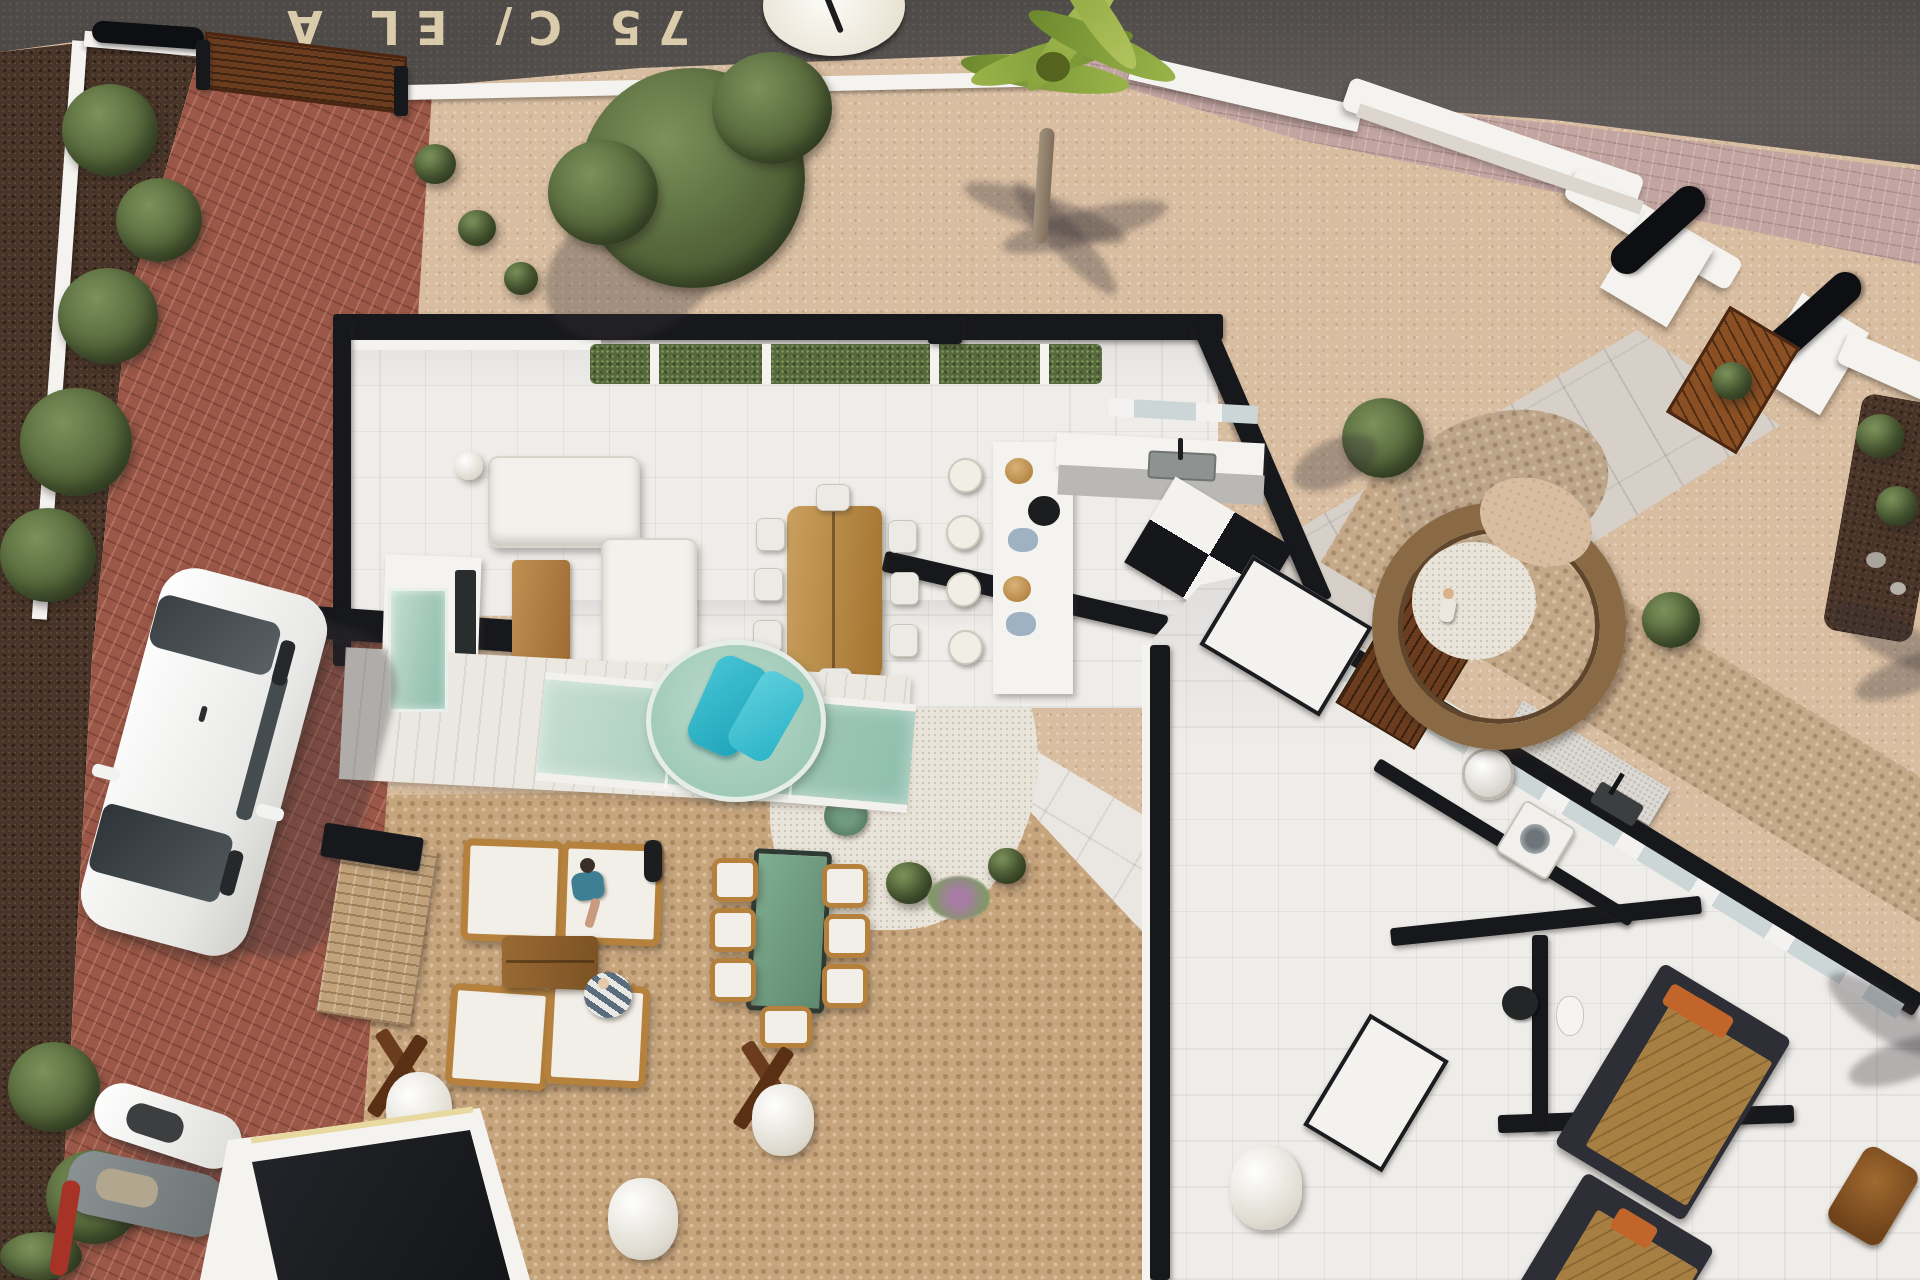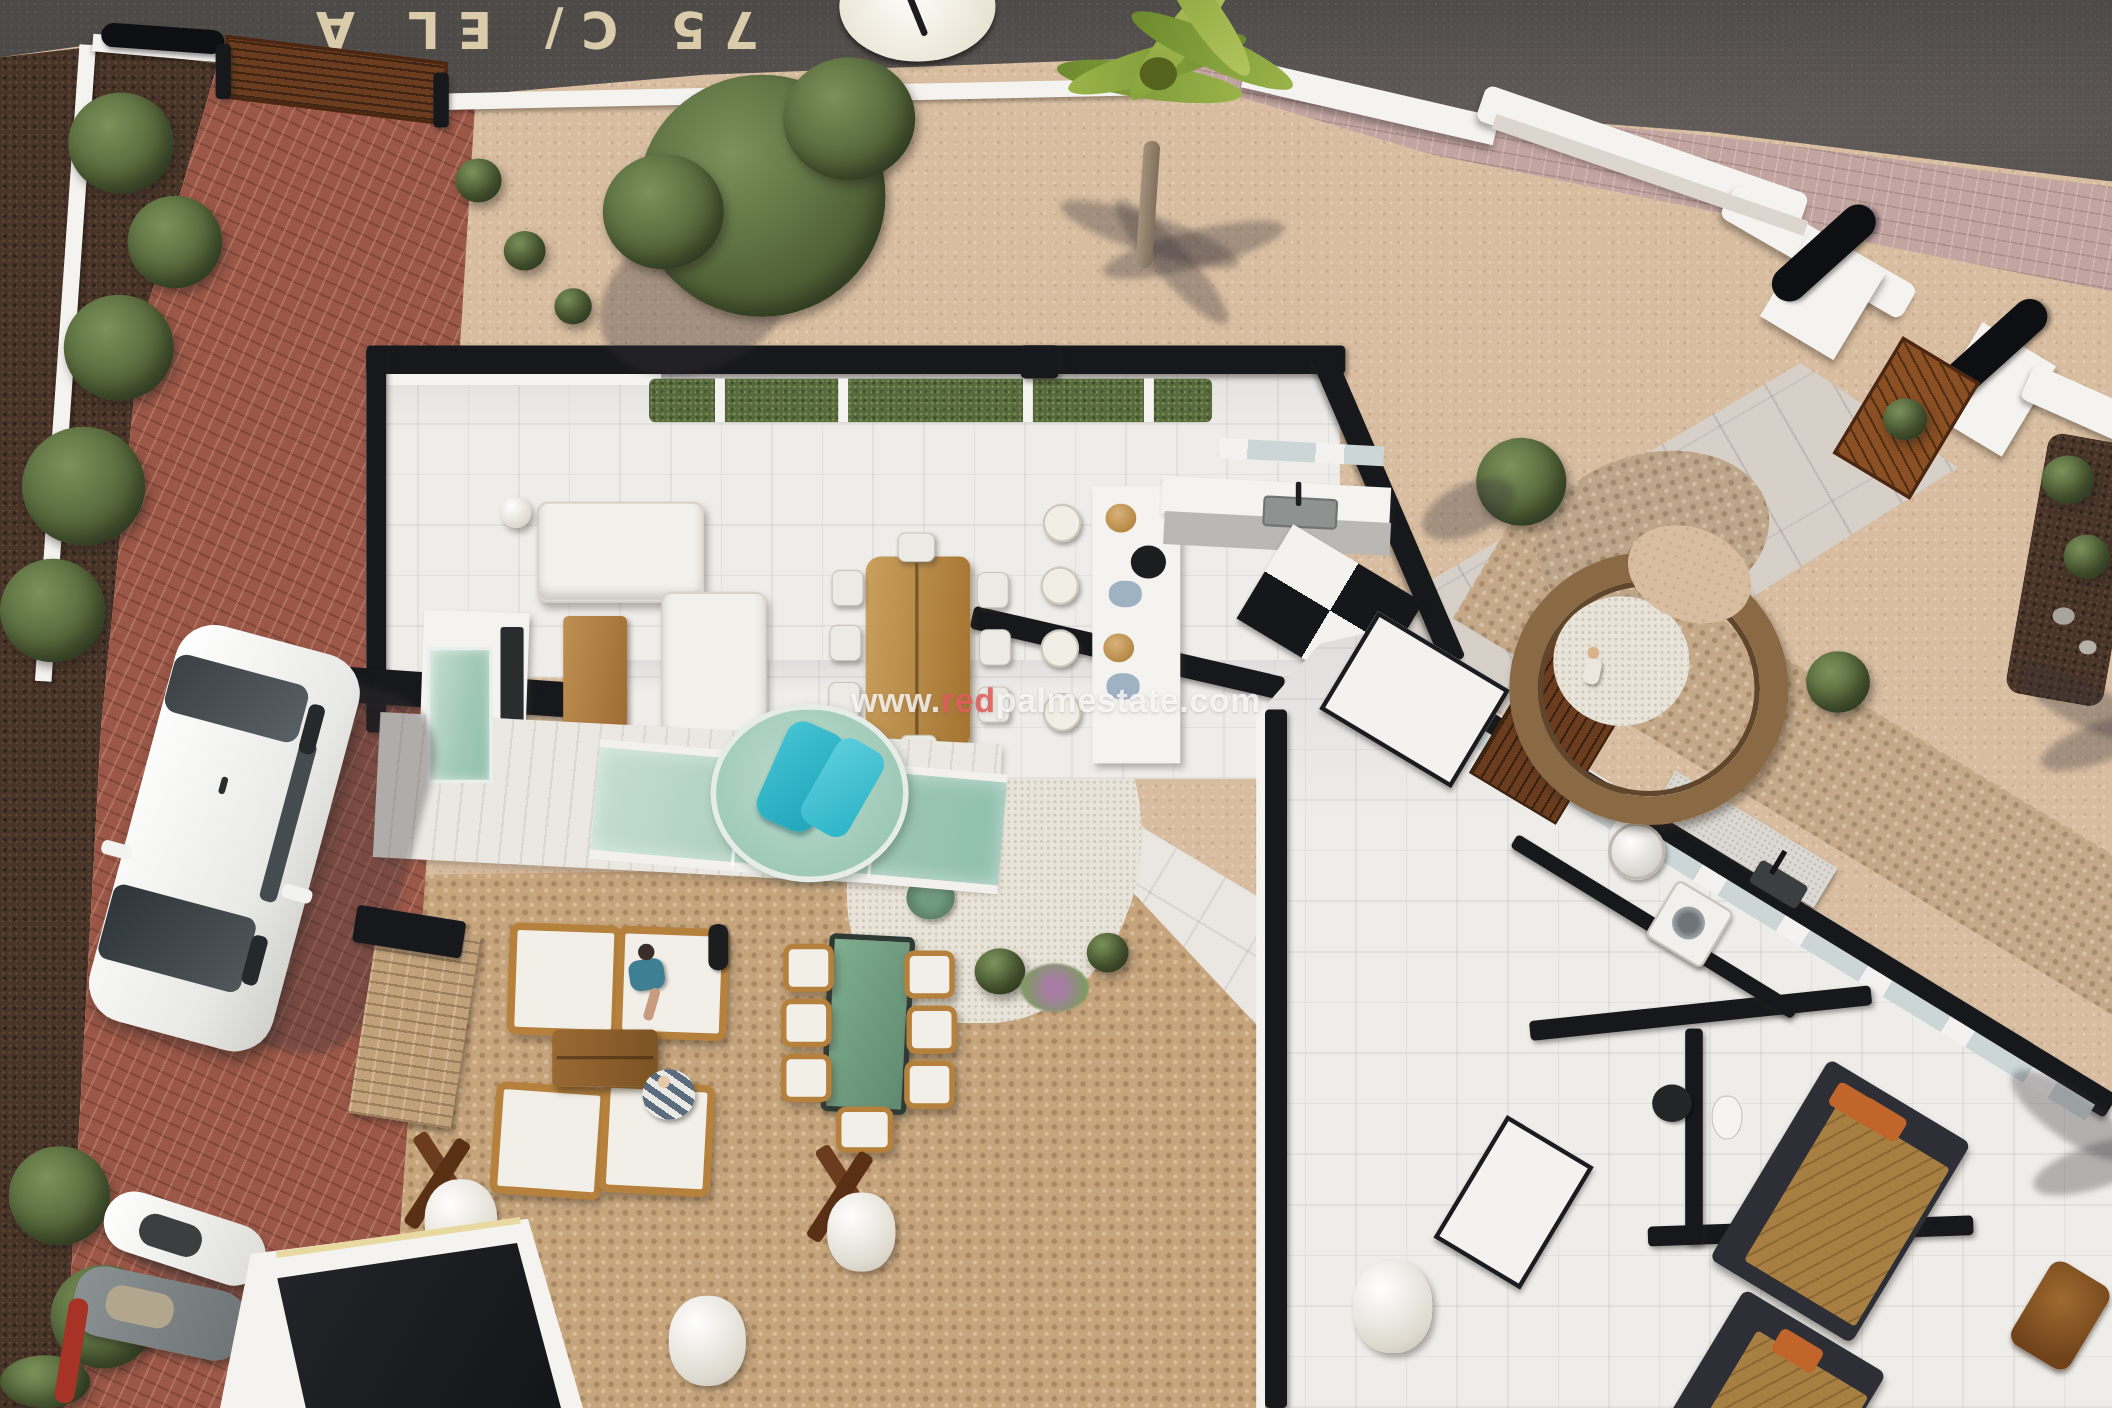--- a/index.html
+++ b/index.html
@@ -355,17 +355,14 @@
   <div class="abs pot" style="left:1230px;top:1146px;width:72px;height:84px"></div>
   <div class="abs" style="left:644px;top:840px;width:18px;height:42px;border-radius:8px;background:#1b1d1f;box-shadow:2px 2px 3px rgba(0,0,0,.4)"></div>
 
   <div class="abs wface" style="left:200px;top:1100px;width:330px;height:180px;
        clip-path:polygon(28px 40px,280px 8px,330px 180px,0 180px);box-shadow:3px 4px 7px rgba(50,45,40,.4)"></div>
   <div class="abs" style="left:248px;top:1124px;width:270px;height:156px;
        clip-path:polygon(4px 38px,222px 6px,262px 156px,30px 156px);
        background:linear-gradient(120deg,#23252a,#141518);border:0;"></div>
   <div class="abs" style="left:250px;top:1122px;width:224px;height:6px;transform:rotate(-8deg);background:#e8d9a0;"></div>
 
-  <div class="abs" style="left:660px;top:612px;width:600px;height:50px;display:flex;align-items:center;justify-content:center;z-index:50;">
-    <span class="wm"><span>www.</span><span class="hl">red</span><span>palmestate.com</span></span>
-  </div>
 
 </div>
 
 </body></html>

